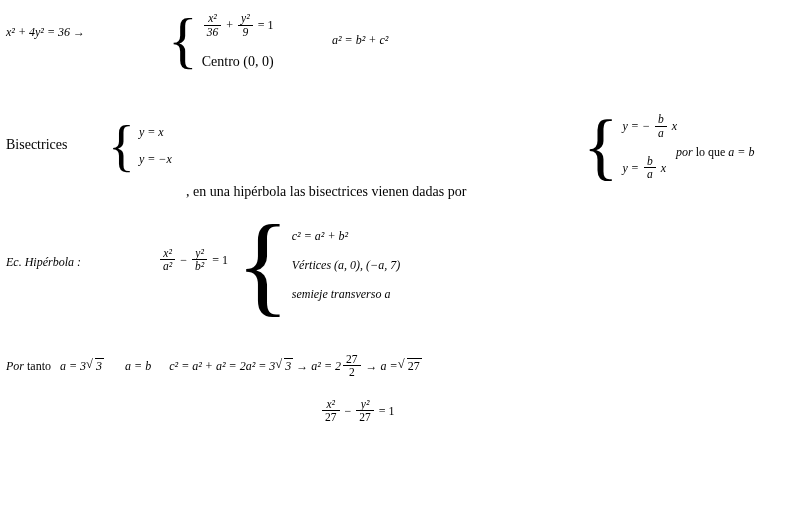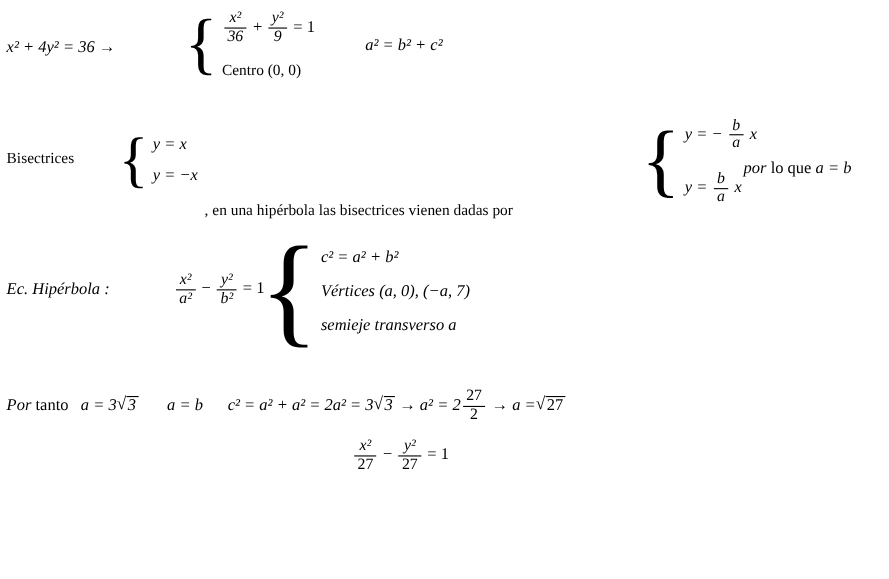--- a/index.html
+++ b/index.html
@@ -20,21 +20,21 @@
     width: 808px;
     height: 526px;
   }
   .blk {
     position: absolute;
     white-space: nowrap;
   }
   .math {
     font-family: "Liberation Serif", serif;
     font-style: italic;
-    font-size: 15px;
+    font-size: 12px;
   }
   .roman {
     font-style: normal;
   }
   .txt {
     font-style: normal;
     font-size: 14px;
   }
   
   .frac {
@@ -93,21 +93,21 @@
   }
   .brace-rows .row {
     white-space: nowrap;
   }
 </style>
 </head>
 <body>
 
 <div class="page">
 
-  <div class="blk math" style="left:6px; top:35px;">
+  <div class="blk math" style="left:6px; top:25px;">
     <span>x² + 4y² = 36 →</span>
   </div>
 
   <div class="brace" style="left:168px; top:4px; height:74px;">
     <span class="glyph" style="font-size:62px;">{</span>
     <span class="brace-rows">
       <span class="row math" style="display:block; padding-bottom:6px;">
         <span class="frac">
           <span class="num">x²</span>
           <span class="den">36</span>

